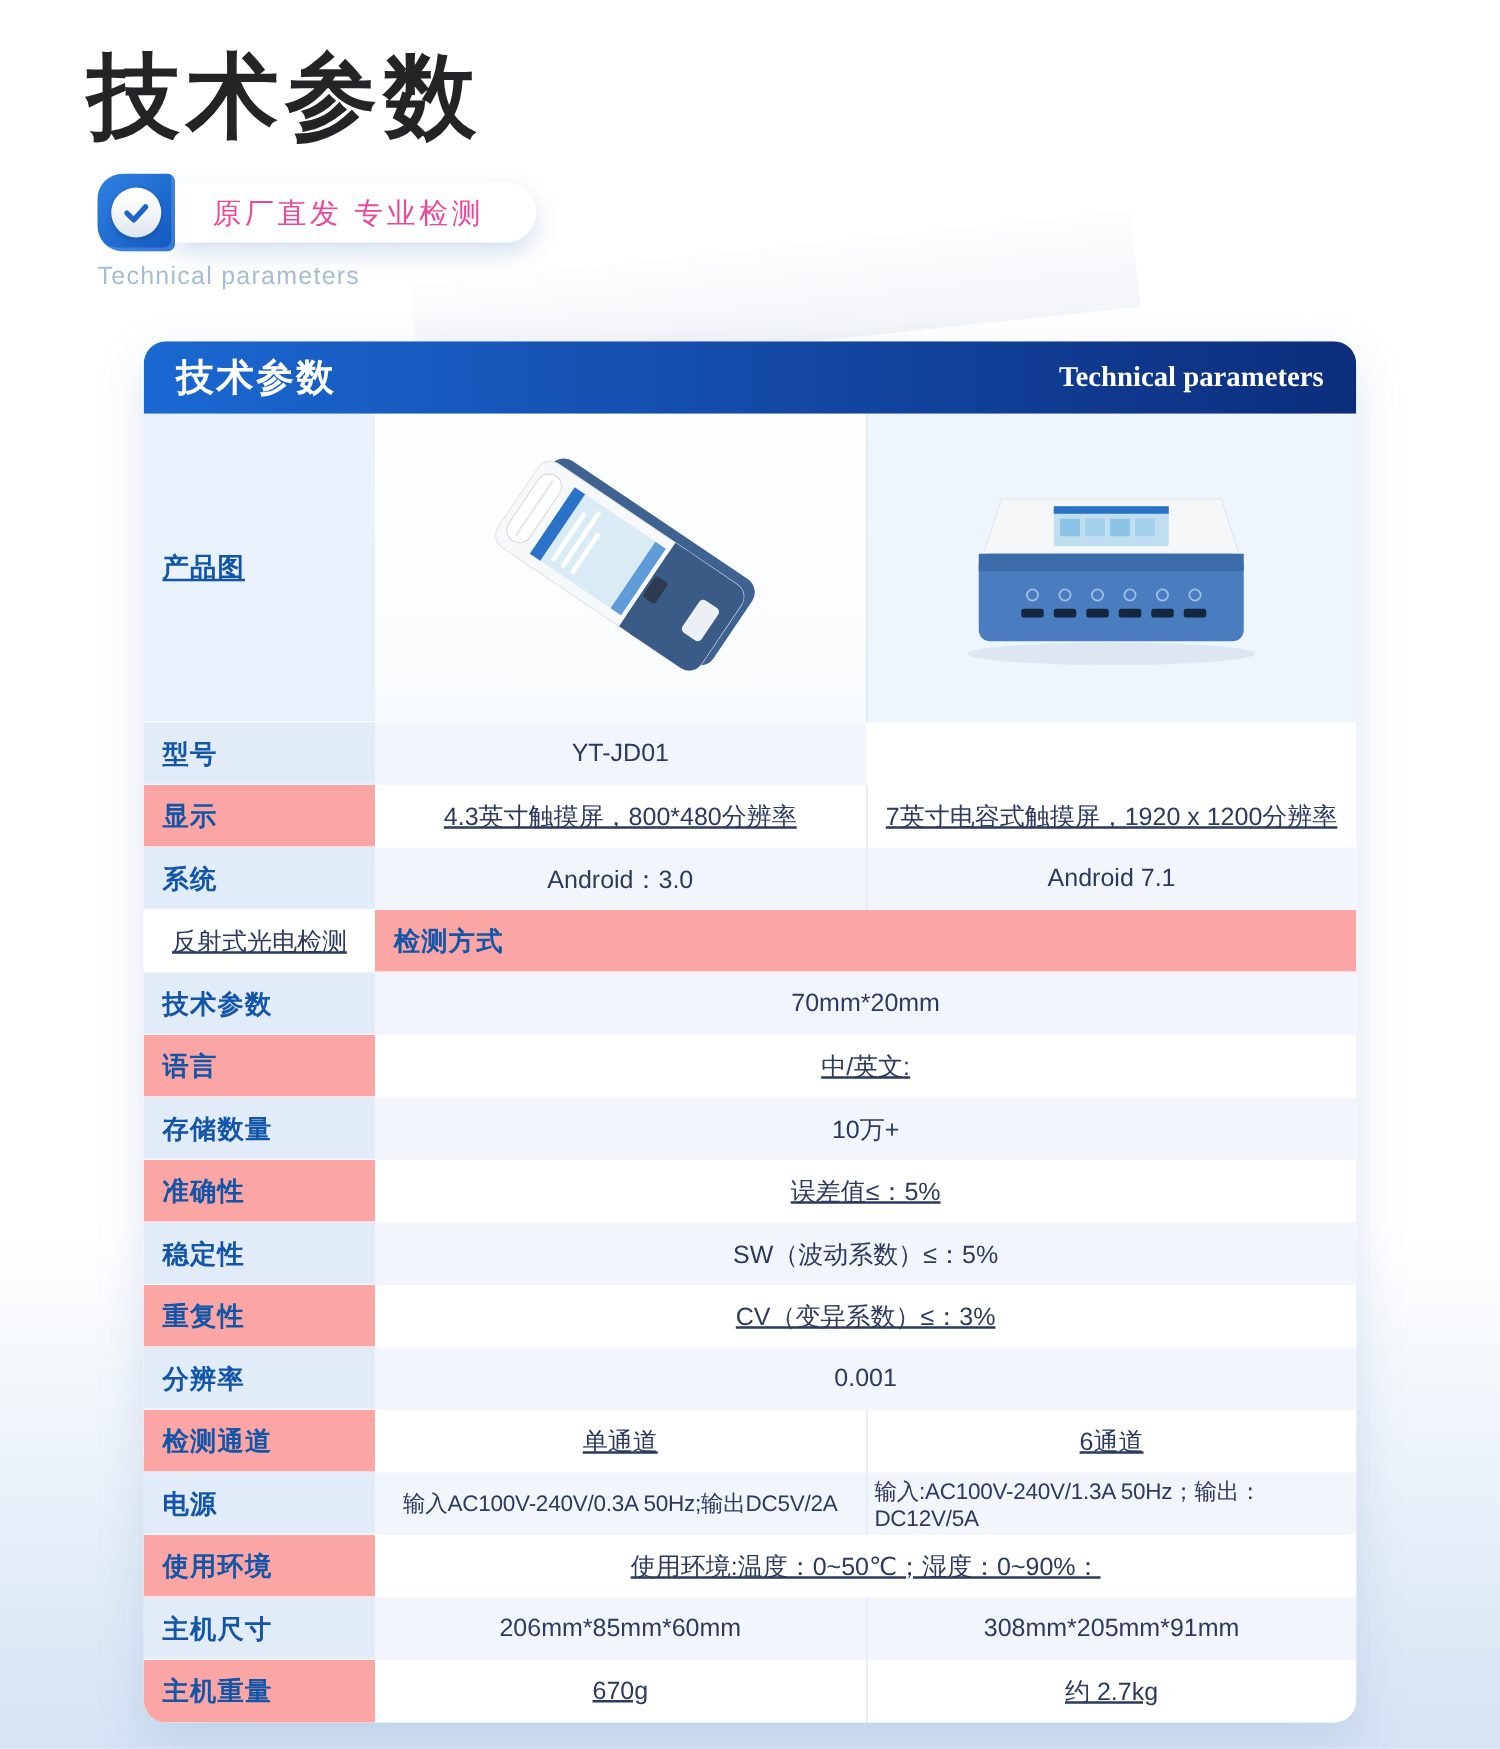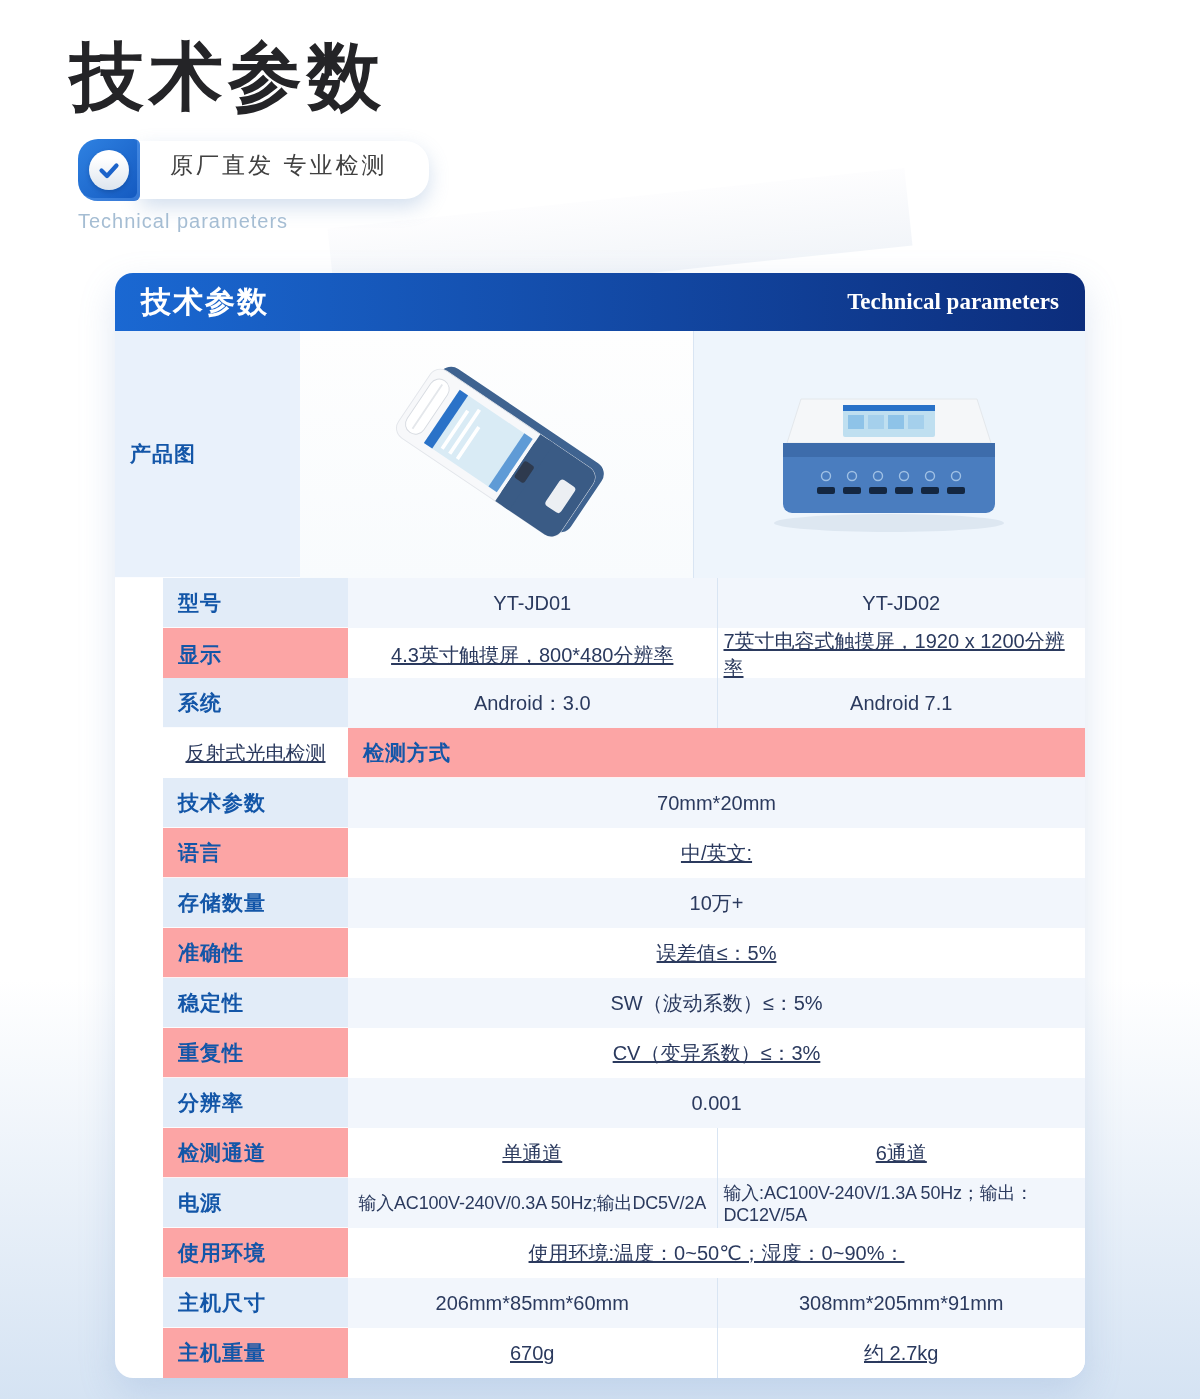--- a/index.html
+++ b/index.html
@@ -28,55 +28,55 @@
   }
   .badge-circle {
     width:40px; height:40px; border-radius:50%;
     background:linear-gradient(180deg,#ffffff 20%,#dde5ee 100%);
     box-shadow:0 2px 4px rgba(0,30,80,.25);
     display:flex; align-items:center; justify-content:center;
   }
   .badge-pill {
     height:48px; background:#ffffff; border-radius:0 24px 24px 0;
     box-shadow:0 8px 20px rgba(110,150,200,.30);
-    display:flex; align-items:center; padding:0 42px 10px 30px;
-    font-size:23px; color:#404040; letter-spacing:3px; white-space:nowrap;
+    display:flex; align-items:center; padding:0 42px 0 30px;
+    font-size:23px; color:#ec4899; letter-spacing:3px; white-space:nowrap;
   }
   .page-subtitle {
     position:absolute; left:78px; top:210px; z-index:1;
     font-size:20px; color:#a5bdd3; letter-spacing:1px;
   }
   
   .spec-table {
     position:absolute; left:115px; top:273px; width:970px; z-index:1;
     border-radius:18px; overflow:hidden; background:#ffffff;
     box-shadow:0 14px 36px rgba(110,145,200,.22);
   }
   .thead {
     height:58px; padding:0 26px; box-sizing:border-box;
     background:linear-gradient(90deg,#1a68d2 0%,#0c2d7c 100%);
     display:flex; align-items:center; justify-content:space-between;
   }
   .thead-zh { color:#ffffff; font-size:30px; font-weight:700; letter-spacing:2px; }
   .thead-en { color:#ffffff; font-size:23px; font-weight:700;
     font-family:"Liberation Serif","DejaVu Serif",serif; }
   .prow { display:grid; grid-template-columns:185px 1fr 1fr; height:247px; }
-  .row  { display:grid; grid-template-columns:185px 1fr 1fr; height:50px;padding-left:48px; }
+  .row  { display:grid; grid-template-columns:185px 1fr 1fr; height:50px; }
   .row.span2 { grid-template-columns:185px 1fr; }
   .cell { display:flex; align-items:center; justify-content:center; box-sizing:border-box; }
   .cell.label {
     justify-content:flex-start; padding-left:15px;
     color:#1356a8; font-weight:700; font-size:21px; letter-spacing:1px;
     border-bottom:1px solid rgba(255,255,255,.85);
   }
   .spec-table > div:last-child .cell.label { border-bottom:none; }
   .cell.value { color:#2b3a5e; font-size:20px; text-align:left; padding:0 6px; }
   .cell.value.small { font-size:18px; letter-spacing:-0.2px; }
   .sep { border-left:1px solid #d9e5f3; }
-  .lbl-p { background:#e9f1fb; }
+  .lbl-p { background:#e9f1fb;text-decoration:underline; }
   .lbl-a { background:#e2ecf8; }
   .lbl-b { background:#fca5a5; }
   .val-a { background:#f2f6fc; }
   .val-b { background:#ffffff;text-decoration:underline; }
   .val-p1 { background:linear-gradient(180deg,#fefefe,#f8fbfd); }
   .val-p2 { background:#eef5fc; }
   .img-cell { display:flex; align-items:center; justify-content:center; }
 </style>
 </head>
 <body>
@@ -155,21 +155,20 @@
           <circle cx="191" cy="111" r="4.5"></circle>
           <circle cx="217" cy="111" r="4.5"></circle>
         </g>
       </svg>
     </div>
   </div>
 
   <div class="row">
     <div class="cell label lbl-a">型号</div>
     <div class="cell value val-a">YT-JD01</div>
-    <div class="cell value val-a sep">YT-JD02</div>
   </div>
 
   <div class="row">
     <div class="cell label lbl-b">显示</div>
     <div class="cell value val-b">4.3英寸触摸屏，800*480分辨率</div>
     <div class="cell value val-b sep">7英寸电容式触摸屏，1920 x 1200分辨率</div>
   </div>
 
   <div class="row">
     <div class="cell label lbl-a">系统</div>

